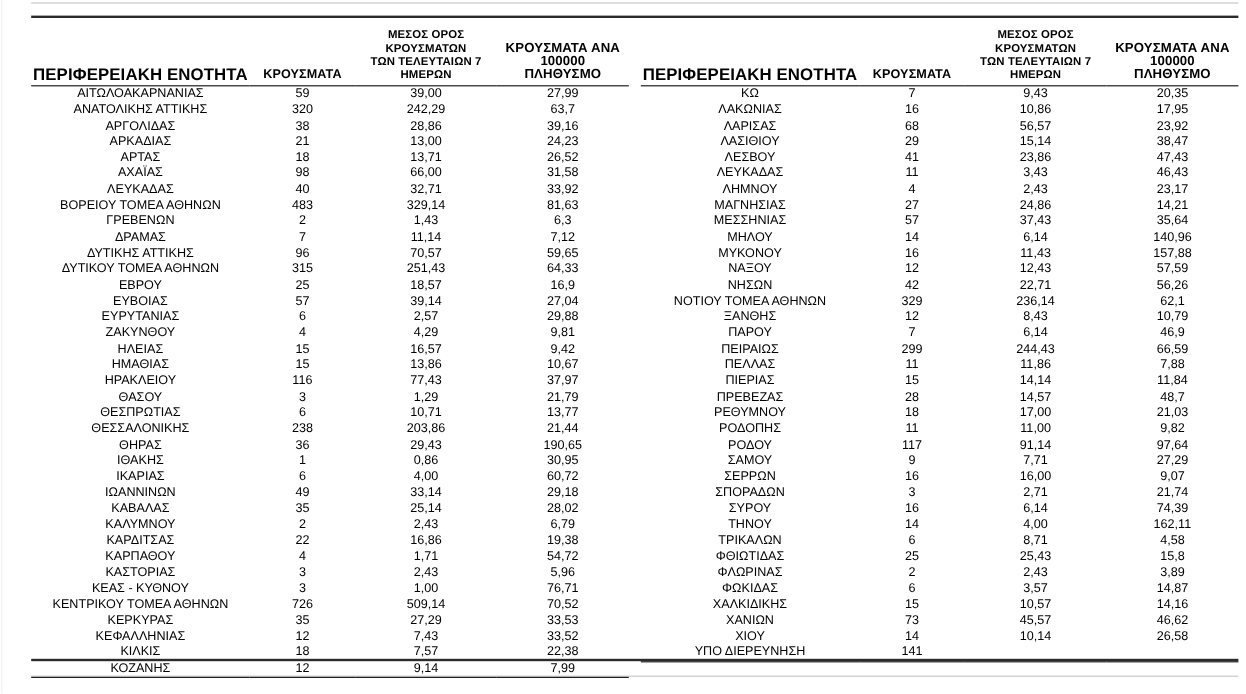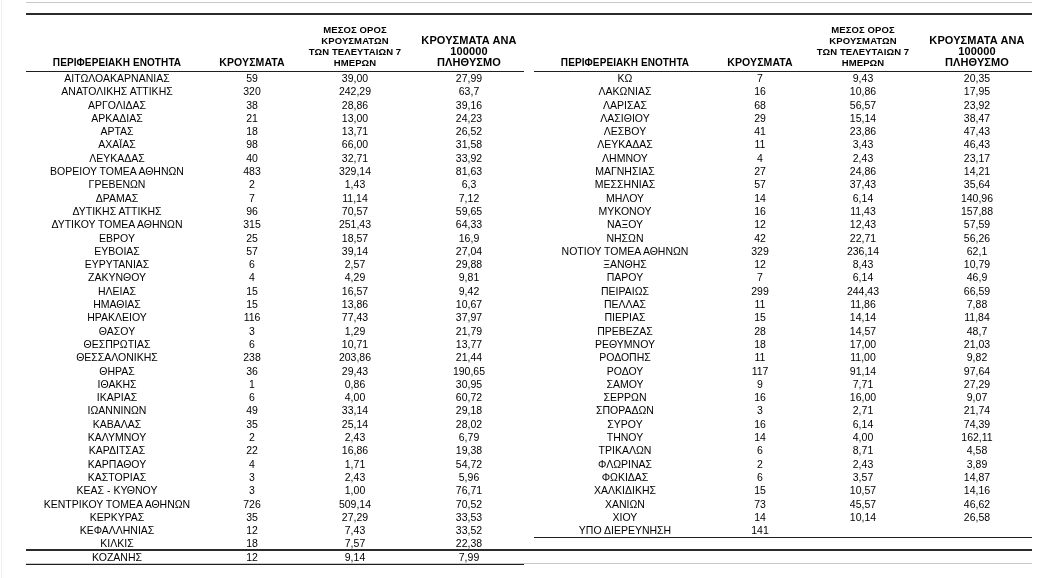--- a/index.html
+++ b/index.html
@@ -77,21 +77,21 @@
     font-size: 9.5px;
     line-height: 11px;
     vertical-align: bottom;
     padding: 0 0 3px 0;
     border-bottom: 1.6px solid #1f1f1f;
     letter-spacing: 0.1px;
     white-space: pre-line;
     text-align: center;
   }
   table.dt thead th.th-name {
-    font-size: 10px;
+    font-size: 14px;
   }
   table.dt thead th.th-cases {
     font-size: 10.5px;
   }
   table.dt thead th.th-100k {
     font-size: 11px;
   }
 
   table.dt tbody td {
     font-size: 10.5px;
@@ -552,20 +552,26 @@
             <td class="c-avg">4,00</td>
             <td class="c-per">162,11</td>
           </tr>
           <tr>
             <td class="c-name">ΤΡΙΚΑΛΩΝ</td>
             <td class="c-cases">6</td>
             <td class="c-avg">8,71</td>
             <td class="c-per">4,58</td>
           </tr>
           <tr>
+            <td class="c-name">ΦΘΙΩΤΙΔΑΣ</td>
+            <td class="c-cases">25</td>
+            <td class="c-avg">25,43</td>
+            <td class="c-per">15,8</td>
+          </tr>
+          <tr>
             <td class="c-name">ΦΛΩΡΙΝΑΣ</td>
             <td class="c-cases">2</td>
             <td class="c-avg">2,43</td>
             <td class="c-per">3,89</td>
           </tr>
           <tr>
             <td class="c-name">ΦΩΚΙΔΑΣ</td>
             <td class="c-cases">6</td>
             <td class="c-avg">3,57</td>
             <td class="c-per">14,87</td>

